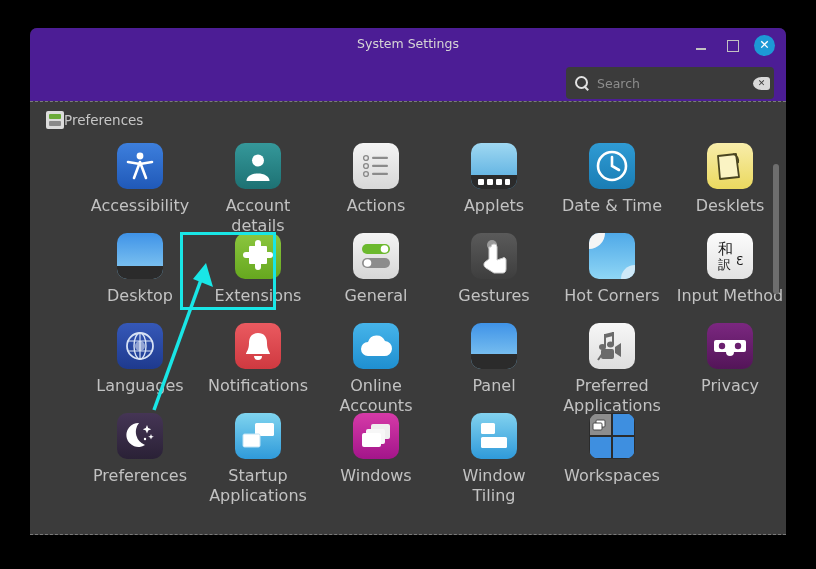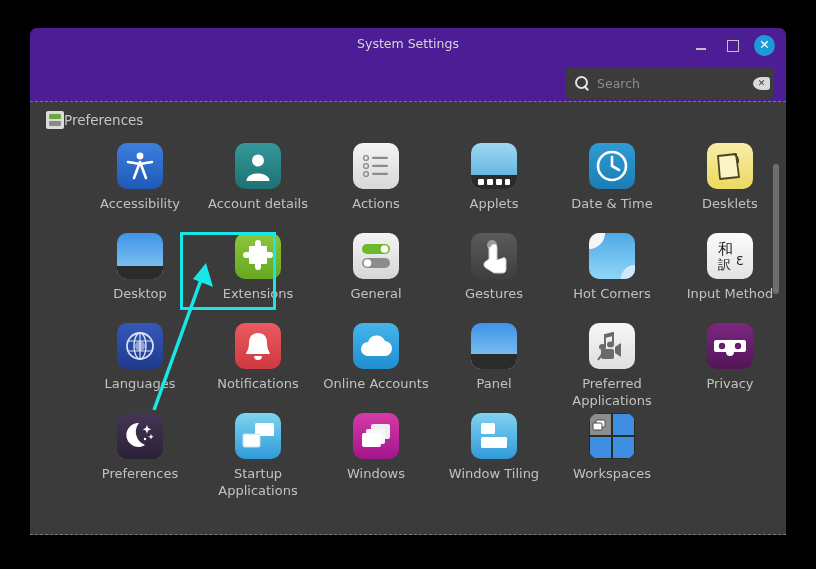--- a/index.html
+++ b/index.html
@@ -143,21 +143,21 @@
   }
   .cell {
     height: 90px;
     display: flex; flex-direction: column;
     align-items: center;
     padding-top: 8px;
   }
   .cell-label {
     margin-top: 7px;
     color: #c2c2c2;
-    font-size: 13px;
+    font-size: 16px;
     text-align: center;
     line-height: 1.28;
     max-width: 110px;
   }
 
   .ic {
     width: 46px; height: 46px;
     border-radius: 10px;
     position: relative;
     overflow: hidden;

